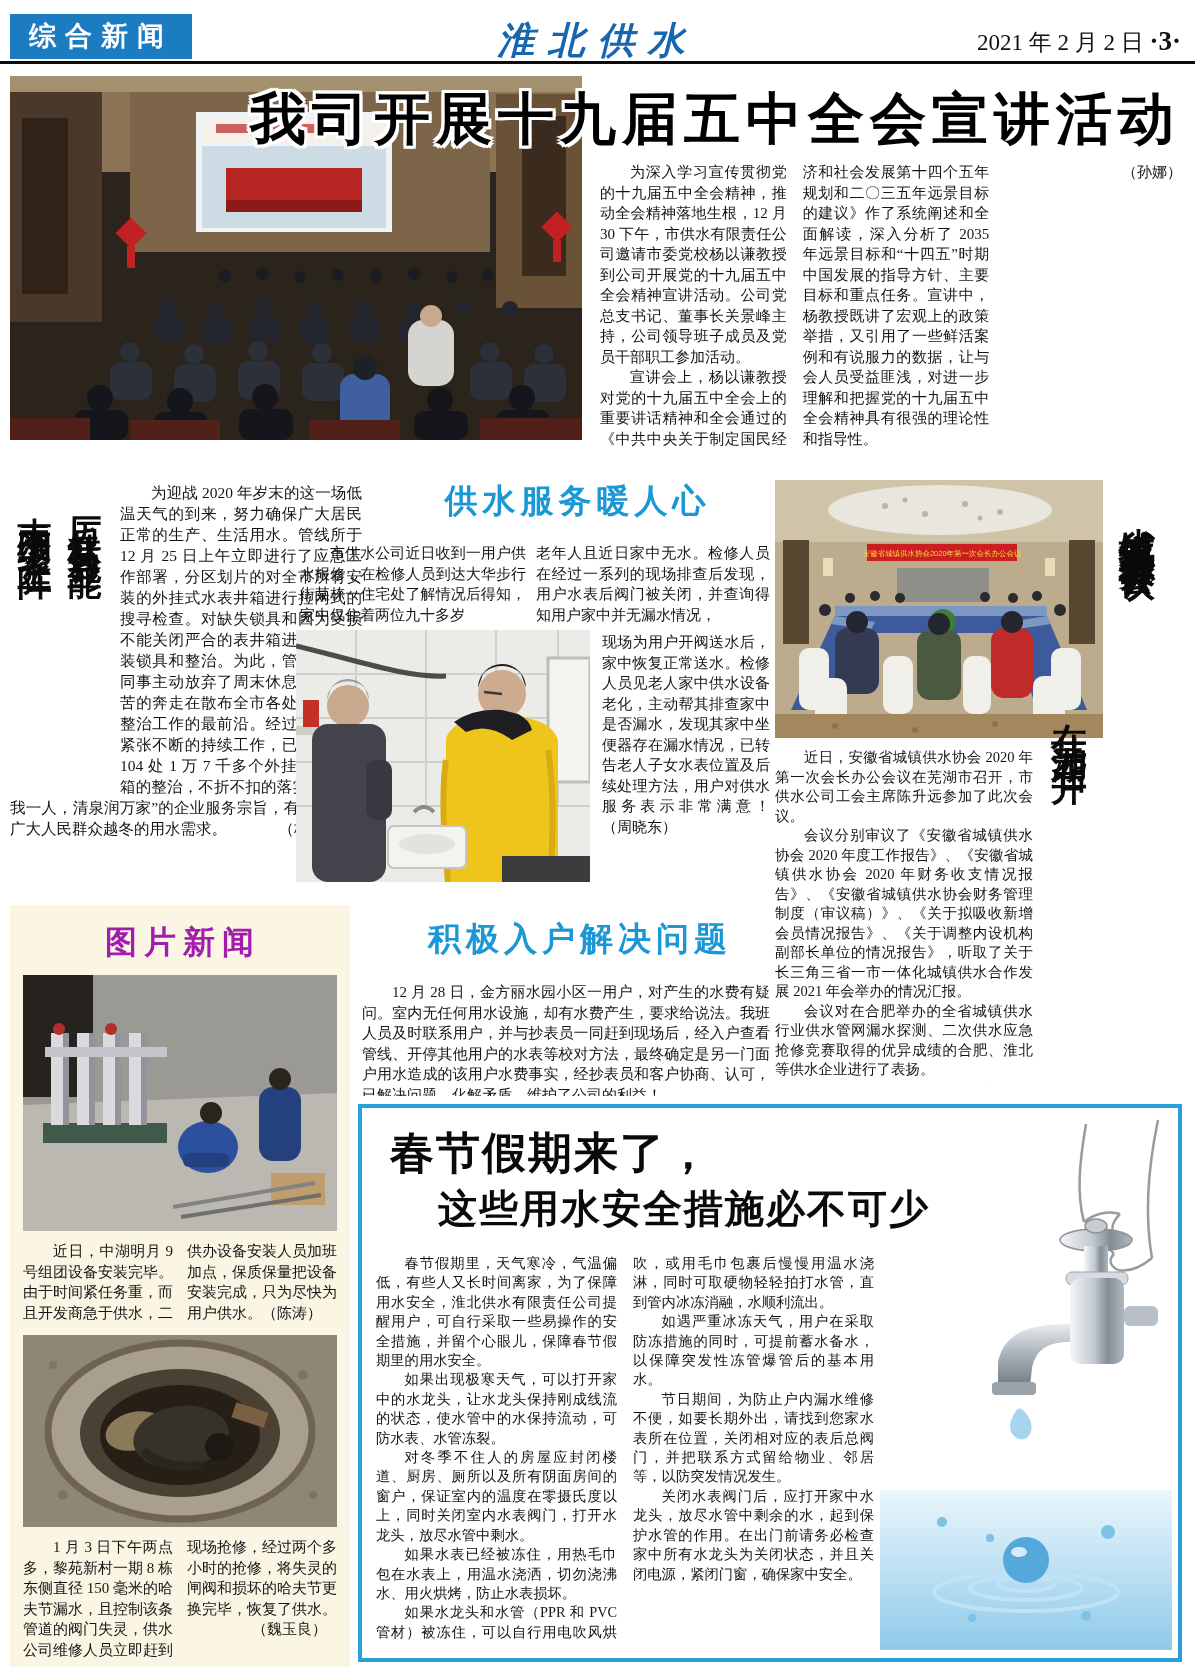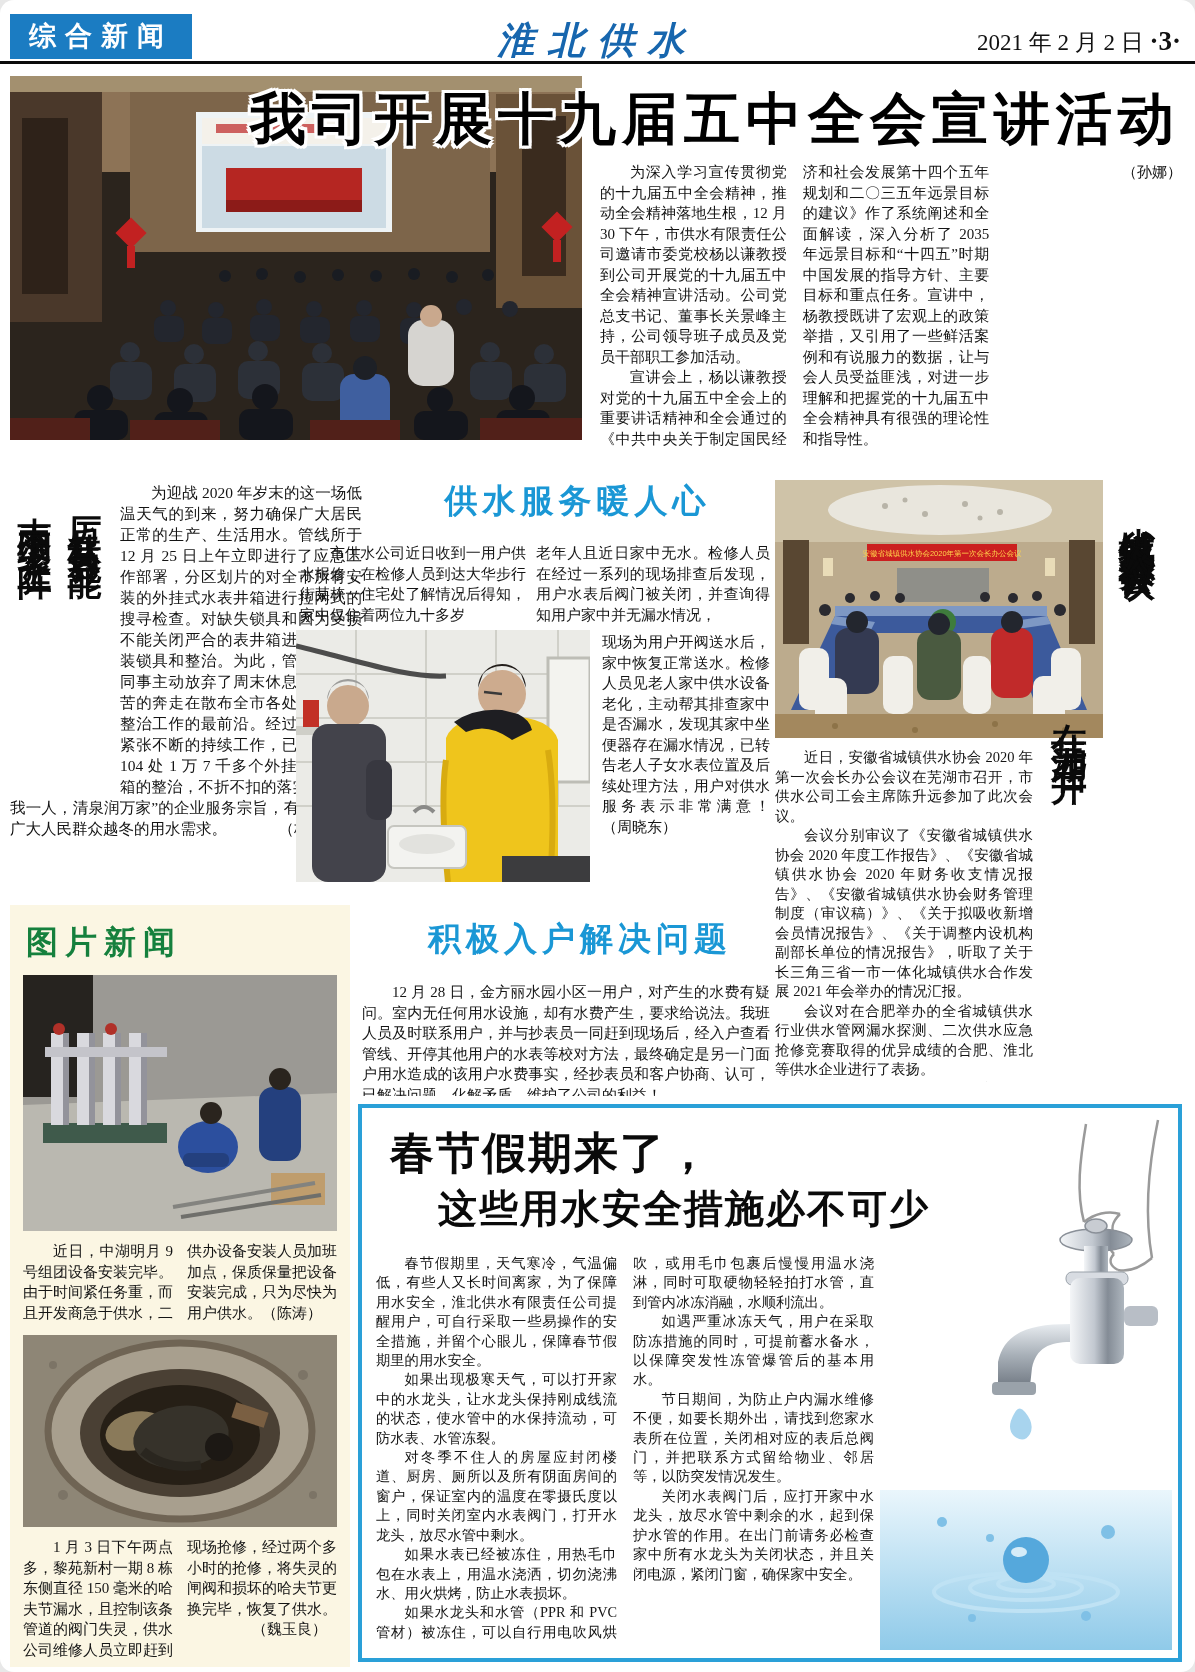--- a/index.html
+++ b/index.html
@@ -1,17 +1,17 @@
 <!DOCTYPE html>
 <html><head>
 <meta charset="utf-8">
 <style>
   html,body{margin:0;padding:0;background:#e8e8e8;}
   .page{position:relative;width:1195px;height:1672px;background:#ffffff;margin:0 auto;overflow:hidden;
-        font-family:"Liberation Serif","DejaVu Serif",serif;color:#141414;border-radius:14px;}
+        font-family:"Liberation Serif","DejaVu Serif",serif;color:#141414;}
 
   
   .sec-label{position:absolute;left:10px;top:14px;width:182px;height:45px;background:#1b7cc2;color:#fff;
              font-size:27px;font-weight:700;text-align:center;line-height:45px;letter-spacing:9px;
              font-family:"Liberation Sans","DejaVu Sans",sans-serif;}
   .masthead{position:absolute;left:0;right:0;top:16px;text-align:center;font-size:37px;font-weight:700;
             color:#1766ae;letter-spacing:13px;font-style:italic;}
   .dateline{position:absolute;right:14px;top:26px;font-size:23px;color:#111;}
   .page-num{font-weight:700;font-size:27px;}
   .header-rule{position:absolute;left:0;top:61px;width:1195px;height:3px;background:#0b0b0b;}
@@ -54,22 +54,22 @@
                   line-height:19.5px;text-align:justify;overflow:hidden;}
   .vt-right-main{position:absolute;left:1112px;top:498px;writing-mode:vertical-rl;text-orientation:upright;
                  font-size:36px;font-weight:700;letter-spacing:3px;color:#0a0a0a;
                  font-family:"Liberation Sans","DejaVu Sans",sans-serif;}
   .vt-right-sub{position:absolute;left:1044px;top:695px;writing-mode:vertical-rl;text-orientation:upright;
                 font-size:36px;font-weight:700;letter-spacing:12px;color:#0a0a0a;
                 font-family:"Liberation Sans","DejaVu Sans",sans-serif;}
 
   
   .pic-news{position:absolute;left:10px;top:905px;width:340px;height:762px;background:#fbf6e3;}
-  .pic-news-title{margin:16px 10px 10px 16px;font-size:32px;font-weight:800;letter-spacing:7px;color:#15803d;
-                  font-family:"Liberation Sans","DejaVu Sans",sans-serif;}
+  .pic-news-title{margin:16px 10px 10px 16px;font-size:32px;font-weight:800;letter-spacing:7px;color:#a21caf;
+                  font-family:"Liberation Sans","DejaVu Sans",sans-serif;text-align:center;}
   .pic-photo{display:block;margin:0 auto;}
   .pic-cap{width:314px;margin:10px auto 0;column-count:2;column-gap:14px;font-size:15px;line-height:20.5px;
            text-align:justify;text-indent:2em;}
 
   
   .art-solve-title{position:absolute;left:395px;top:917px;width:370px;text-align:center;font-size:33px;
                    font-weight:700;color:#1a97d5;letter-spacing:5px;
                    font-family:Liberation Sans, sans-serif;}
   .art-solve-body{position:absolute;left:362px;top:982px;width:408px;height:114px;font-size:15px;
                   line-height:20.5px;text-align:justify;text-indent:2em;overflow:hidden;}

